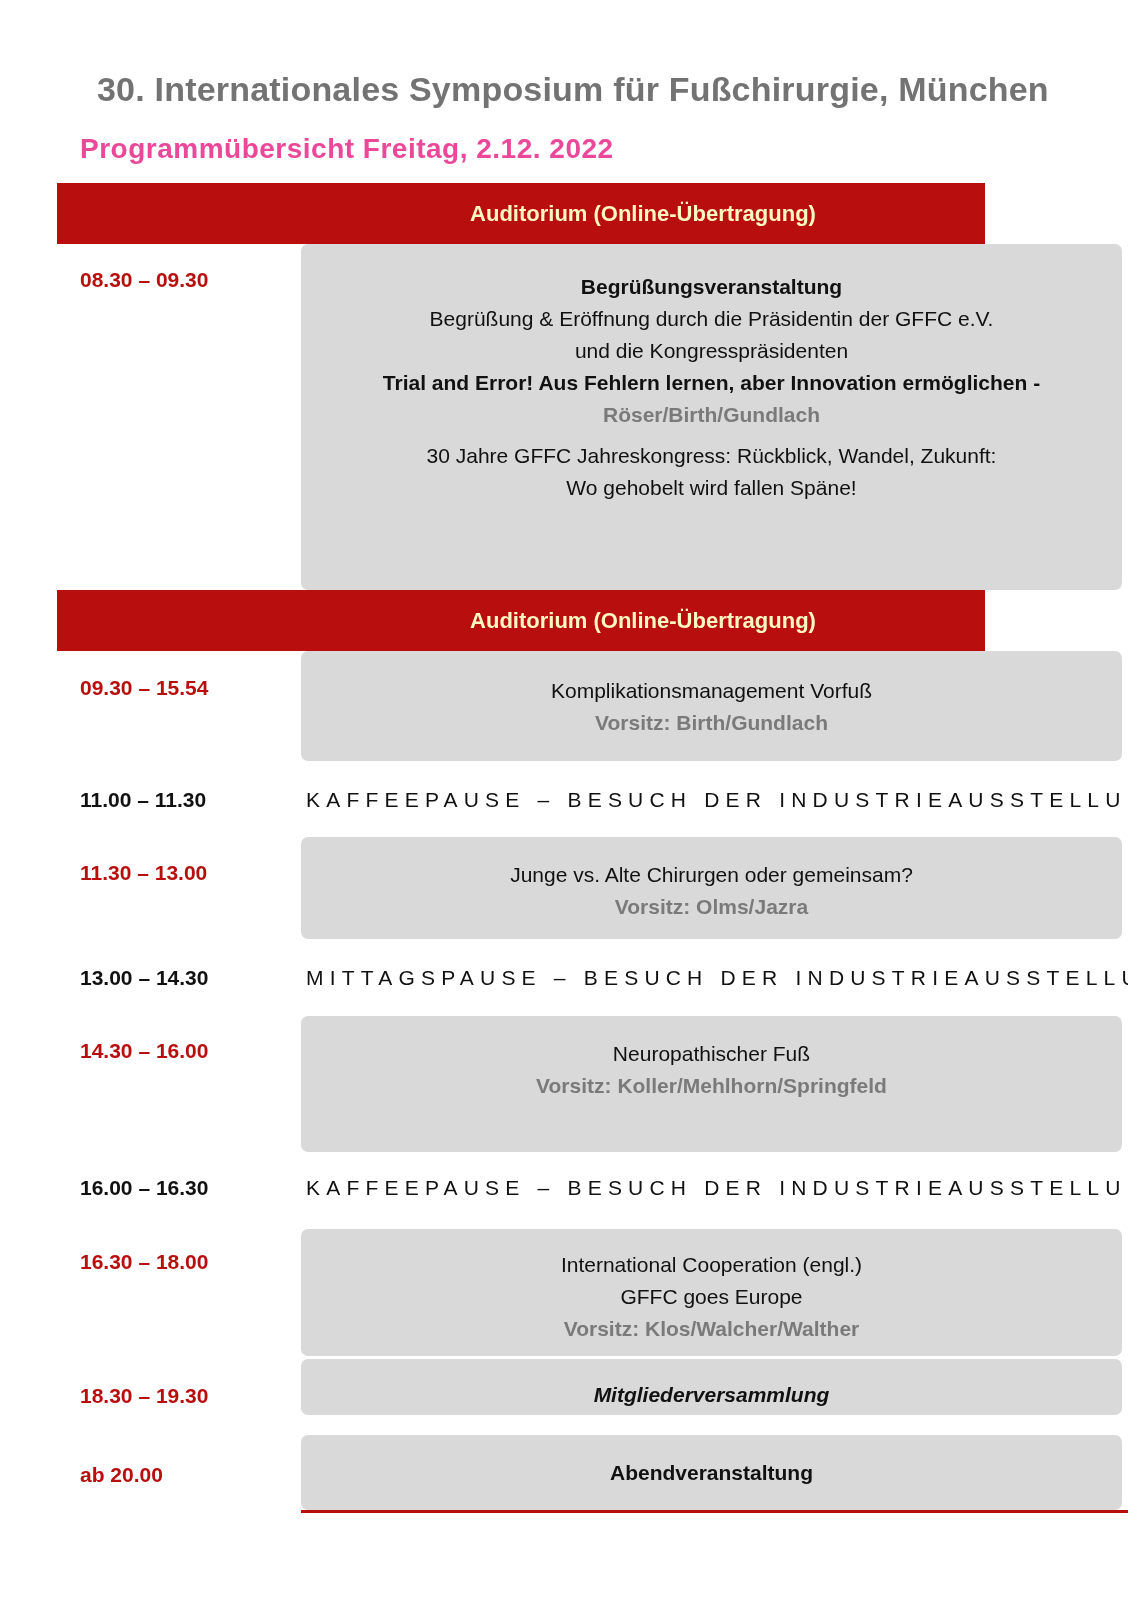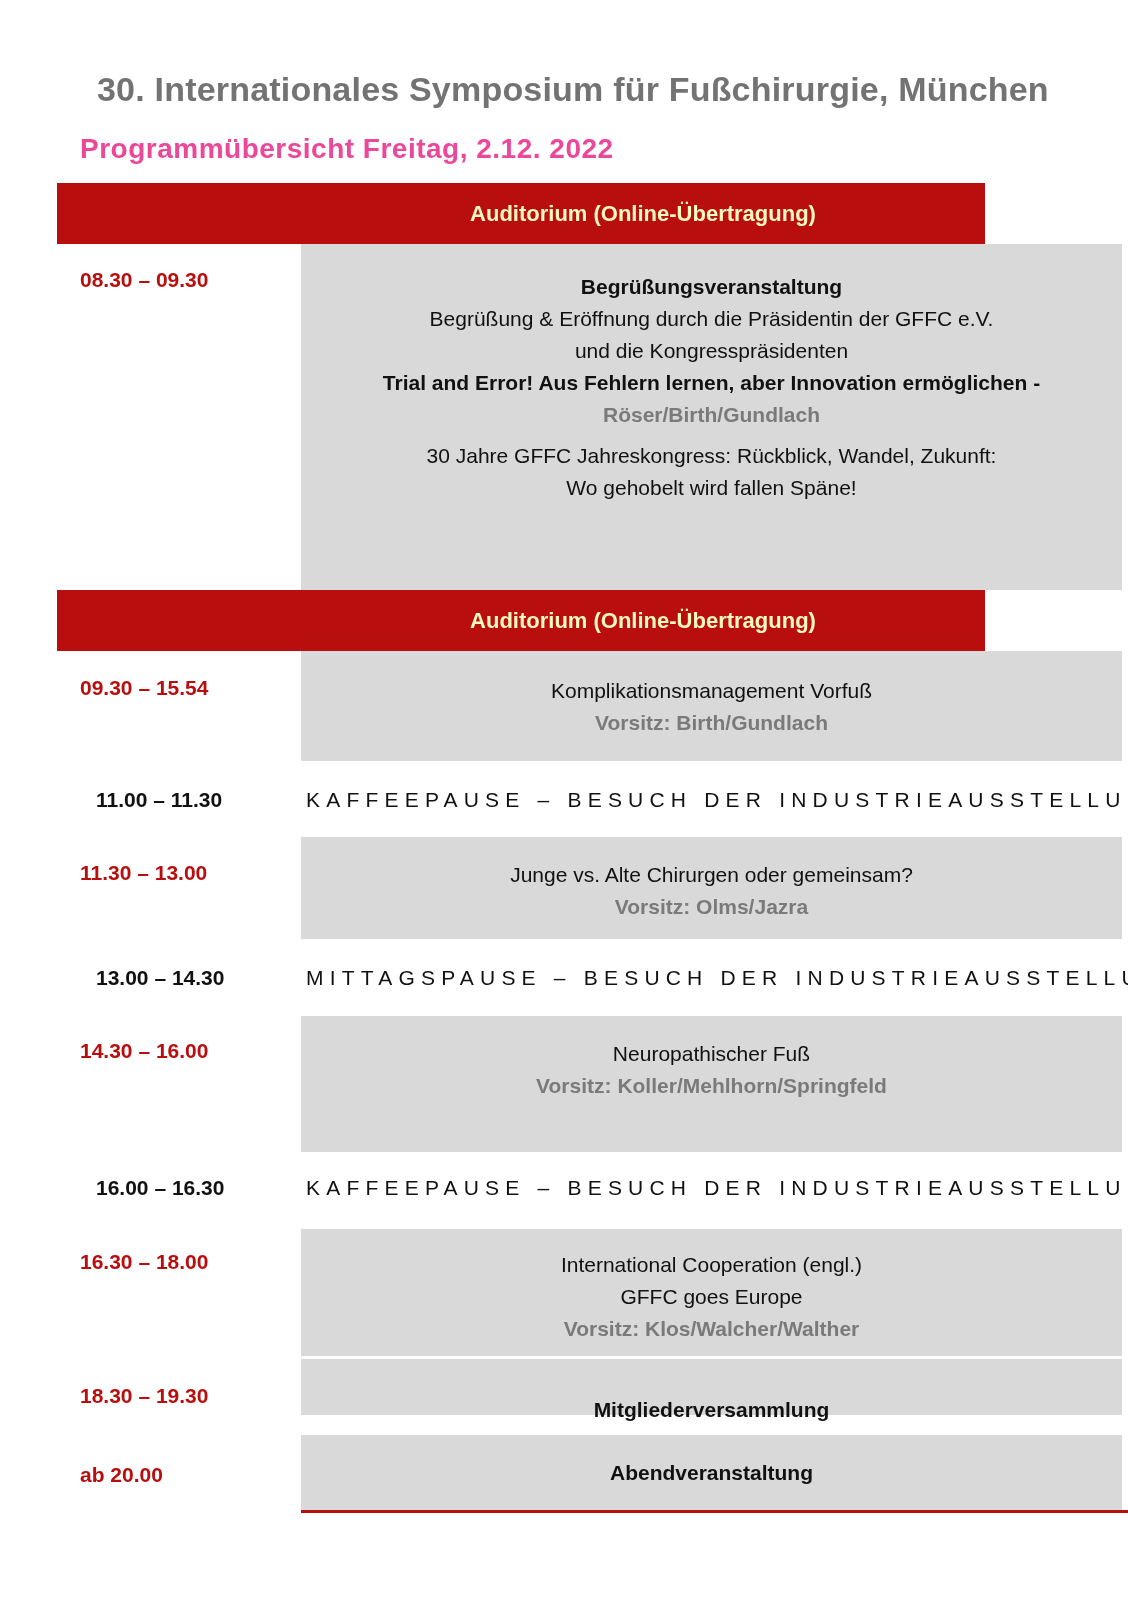--- a/index.html
+++ b/index.html
@@ -5,22 +5,22 @@
   * { box-sizing: border-box; margin: 0; padding: 0; }
   html, body { width: 1128px; height: 1601px; background: #ffffff; overflow: hidden; }
   body { position: relative; font-family: "Liberation Sans", "DejaVu Sans", sans-serif; color: #111; }
   .abs { position: absolute; }
   .title { left: 97px; top: 70px; font-size: 34px; font-weight: bold; color: #737373; white-space: nowrap; letter-spacing: 0.2px; }
   .subtitle { left: 80px; top: 133px; font-size: 28px; font-weight: bold; color: #ec4899; white-space: nowrap; letter-spacing: 0.5px; }
   .redbar { left: 57px; width: 928px; height: 61px; background: #b80f0e; color: #fef9c3; font-weight: bold; font-size: 22px; }
   .redbar span { position: absolute; left: 244px; right: 0; top: 0; height: 61px; line-height: 61px; text-align: center; }
   .time { left: 80px; font-size: 21px; font-weight: bold; white-space: nowrap; }
   .time.red { color: #b80f0e; }
-  .time.black { color: #111; margin-left: 16px; }
-  .box { left: 301px; width: 821px; background: #d9d9d9; text-align: center; font-size: 21px; }
+  .time.black { color: #111; }
+  .box { left: 301px; width: 821px; background: #d9d9d9; text-align: center; font-size: 21px; border-radius: 7px; }
   .box .line { display: block; height: 32px; line-height: 32px; white-space: nowrap; }
   .box .b { font-weight: bold; }
   .box .g { font-weight: bold; color: #7a7a7a; }
   .break { left: 306px; font-size: 21px; letter-spacing: 6.2px; color: #111; white-space: nowrap; }
   .bottomline { left: 301px; top: 1510px; width: 827px; height: 3px; background: #b80f0e; }
 </style>
 </head>
 <body>
 
 <div class="abs title">30. Internationales Symposium für Fußchirurgie, München</div>
@@ -73,21 +73,21 @@
 <div class="abs break" style="top:1176px;">KAFFEEPAUSE – BESUCH DER INDUSTRIEAUSSTELLUNG</div>
 
 <div class="abs time red" style="top:1250px;">16.30 – 18.00</div>
 <div class="abs box" style="top:1229px; height:127px; padding-top:20px;">
   <span class="line">International Cooperation (engl.)</span>
   <span class="line">GFFC goes Europe</span>
   <span class="line g">Vorsitz: Klos/Walcher/Walther</span>
 </div>
 
 <div class="abs time red" style="top:1384px;">18.30 – 19.30</div>
-<div class="abs box" style="top:1359px; height:56px; padding-top:35px;">
+<div class="abs box" style="top:1359px; height:56px; padding-top:20px;font-style:italic;">
   <span class="line b">Mitgliederversammlung</span>
 </div>
 
 <div class="abs time red" style="top:1463px;">ab 20.00</div>
 <div class="abs box" style="top:1435px; height:75px; padding-top:22px;">
   <span class="line b">Abendveranstaltung</span>
 </div>
 
 <div class="abs bottomline"></div>
 

